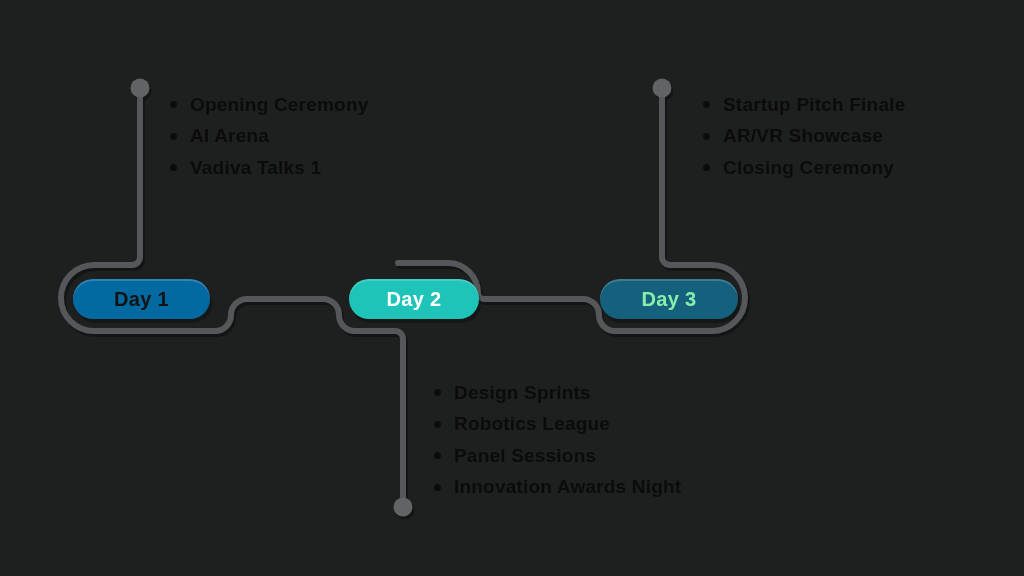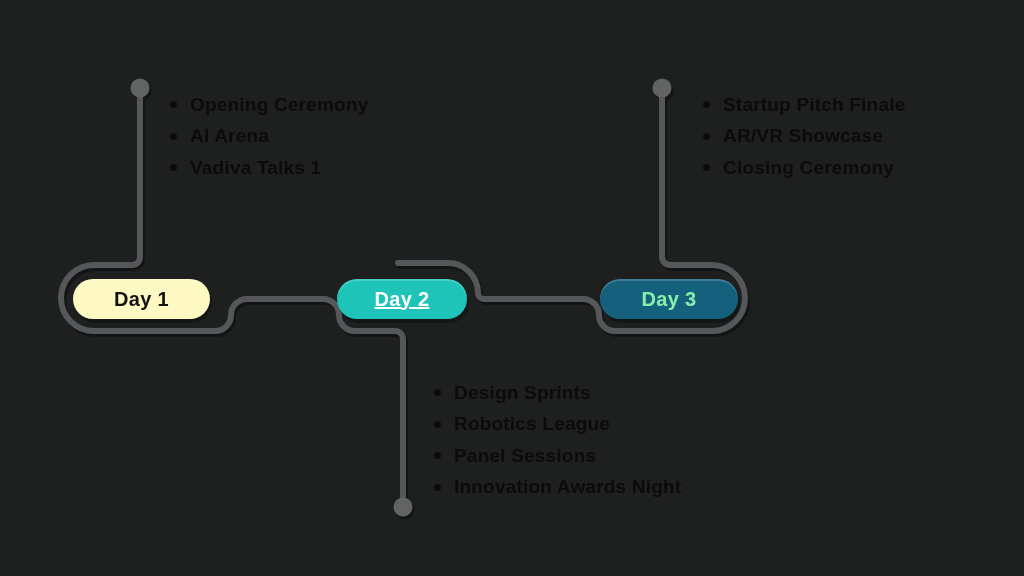--- a/index.html
+++ b/index.html
@@ -22,21 +22,21 @@
   }
   .events li{display:flex;align-items:center;height:31.5px;white-space:nowrap;}
   .dot-bullet{
     width:7px;height:7px;border-radius:50%;background:currentColor;
     margin-right:13px;flex:none;
   }
   .ul-day1{left:170px;top:89px;}
   .ul-day2{left:434px;top:377px;}
   .ul-day3{left:703px;top:89px;}
   .pill-day1{left:73px;width:137px;}
-  .pill-day2{left:337px;width:130px;text-decoration:underline;}
+  .pill-day2{left:349px;width:130px;}
   .pill-day3{left:600px;width:138px;}
 </style>
 </head>
 <body>
 
 <div class="canvas" style="background: rgb(30, 32, 32);">
 
   <svg class="lines" viewBox="0 0 1024 576">
     <path d="M 140 95 V 257 A 8 8 0 0 1 132 265 H 94 A 33 33 0 0 0 94 331 H 215
          A 16 16 0 0 0 231 315 A 16 16 0 0 1 247 299 H 323
@@ -92,21 +92,21 @@
     <li>
       <span class="dot-bullet"></span>
       <span>Panel Sessions</span>
     </li>
     <li>
       <span class="dot-bullet"></span>
       <span>Innovation Awards Night</span>
     </li>
   </ul>
 
-  <div class="pill pill-day1" style="background: #fef9c3; color: rgb(19, 19, 19); text-align: right;">
+  <div class="pill pill-day1" style="background: #0369a1; color: rgb(19, 19, 19); text-align: right;">
     <span>Day 1</span>
   </div>
   <div class="pill pill-day2" style="background: rgb(30, 196, 184); color: rgb(255, 255, 255);">
     <span>Day 2</span>
   </div>
   <div class="pill pill-day3" style="background: rgb(21, 96, 124); color: #86efac;">
     <span>Day 3</span>
   </div>
 
 </div>

